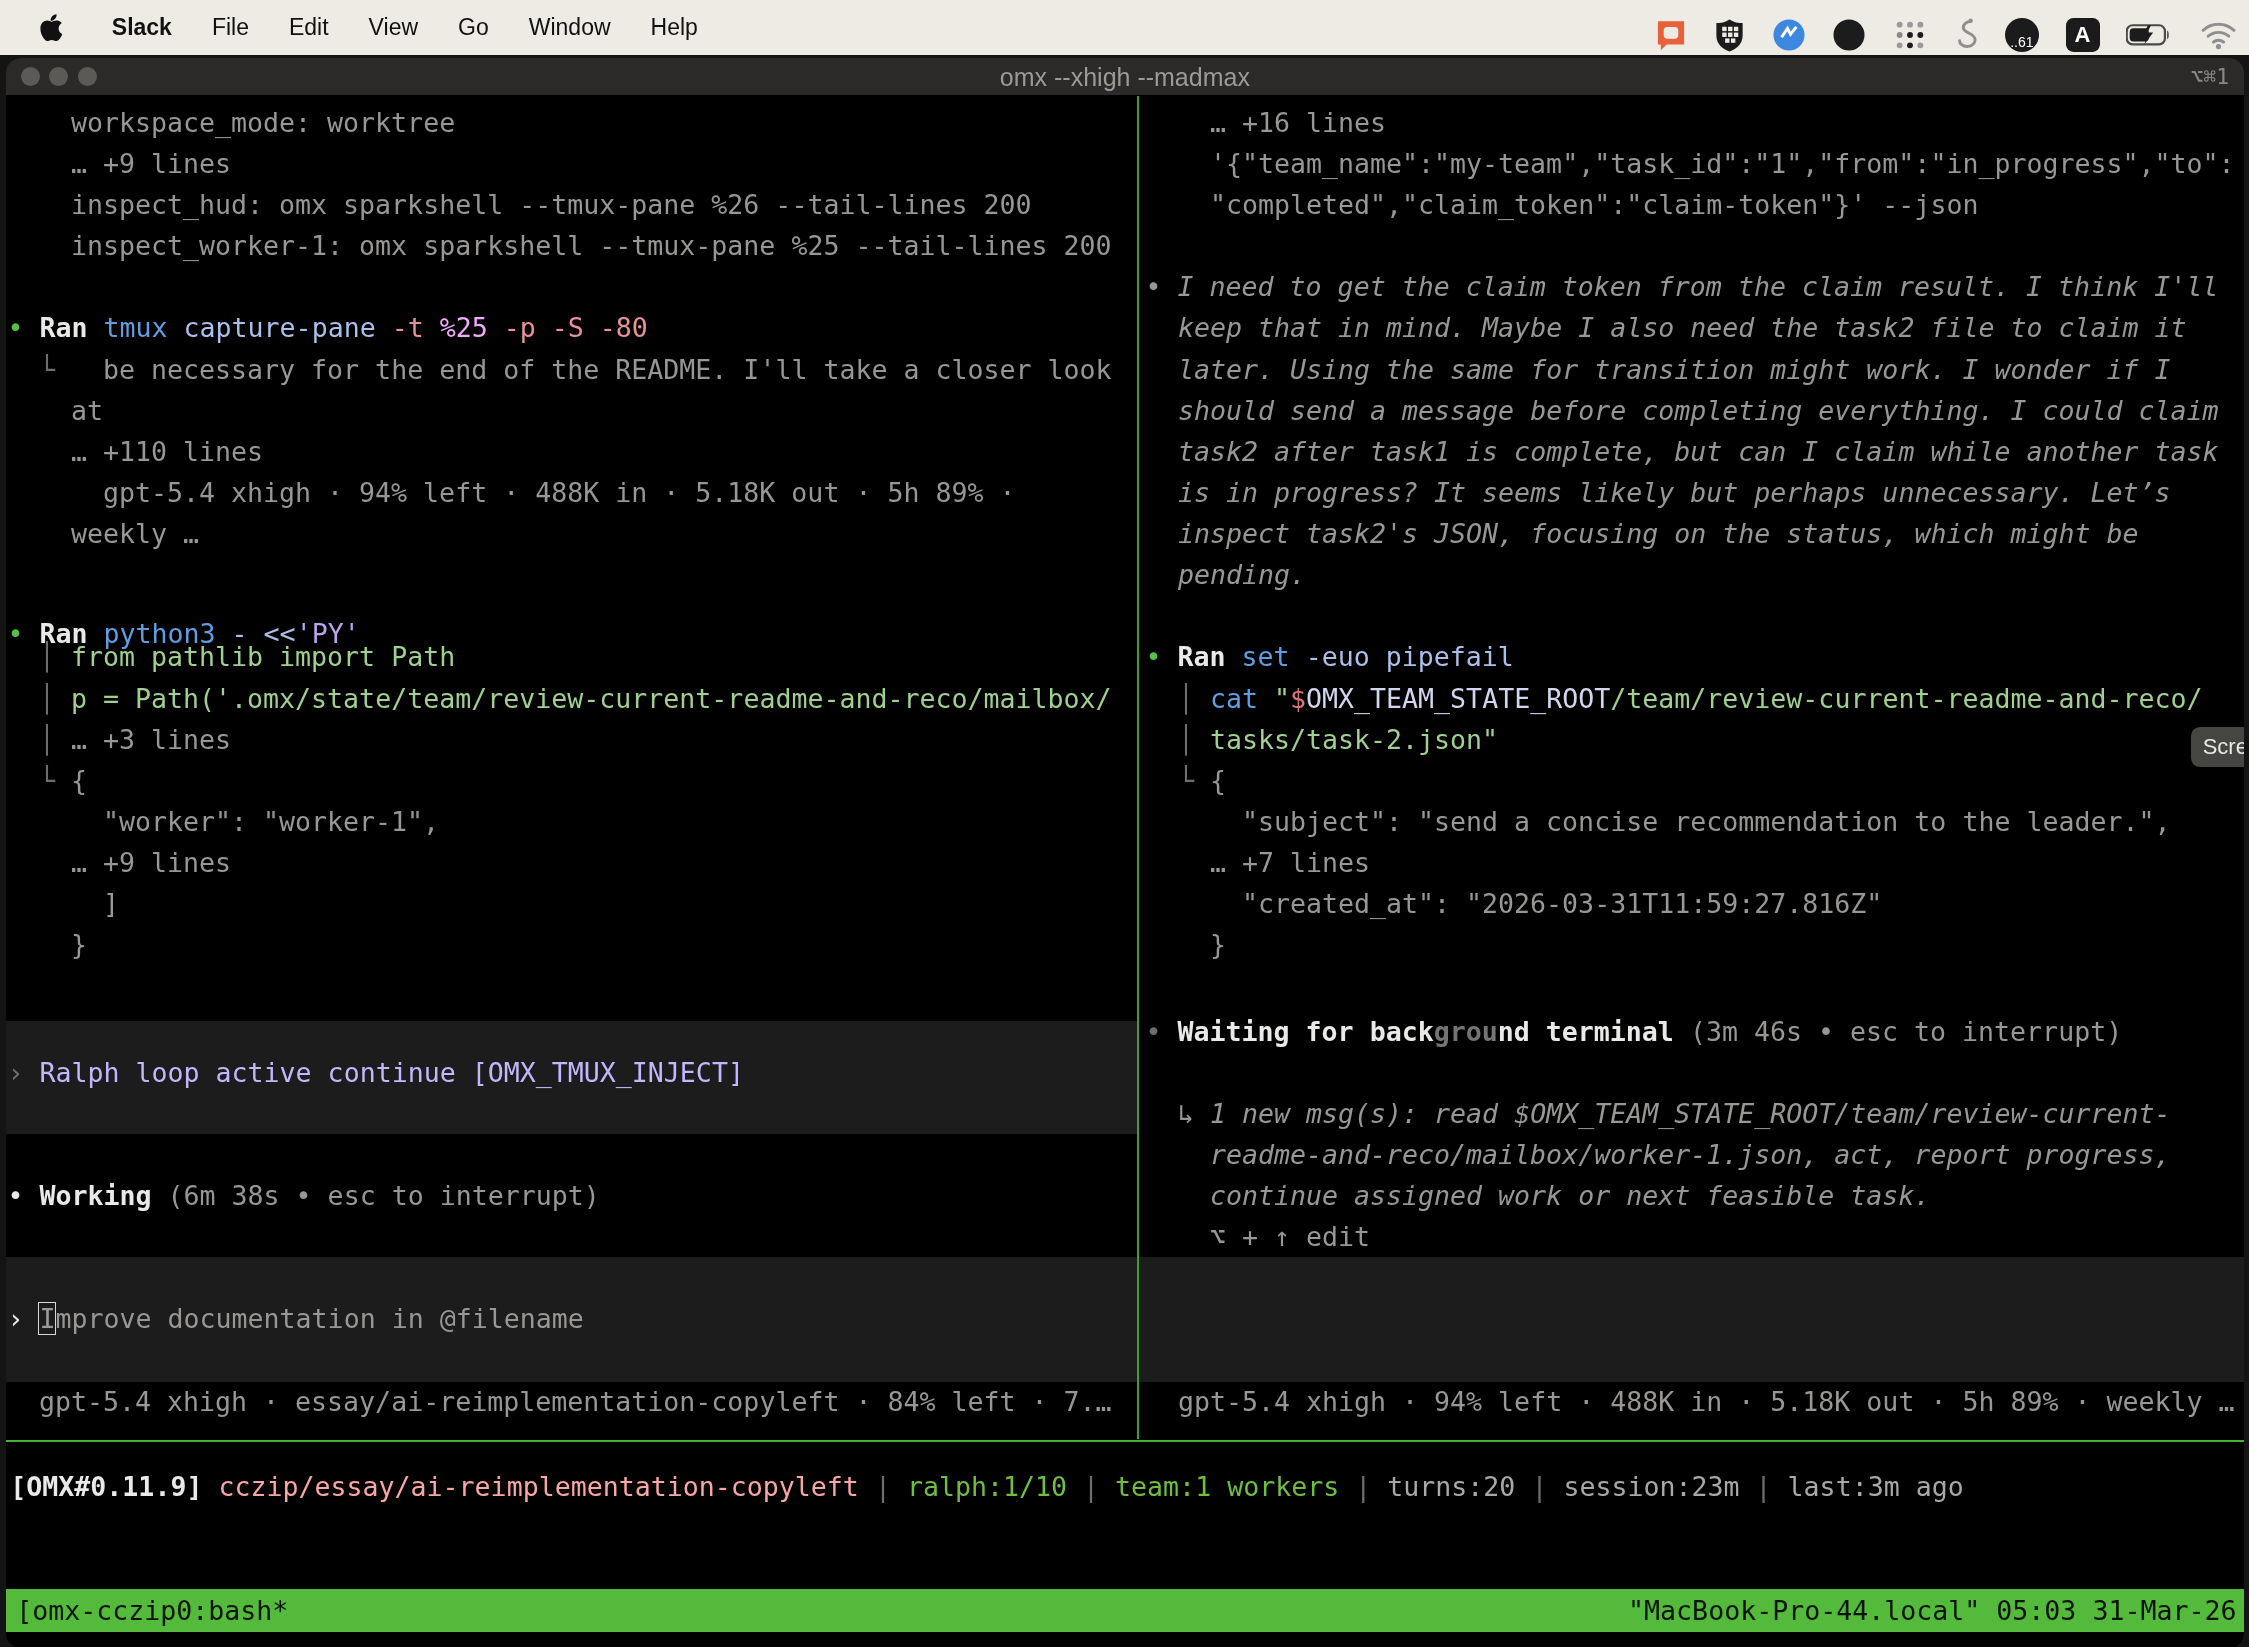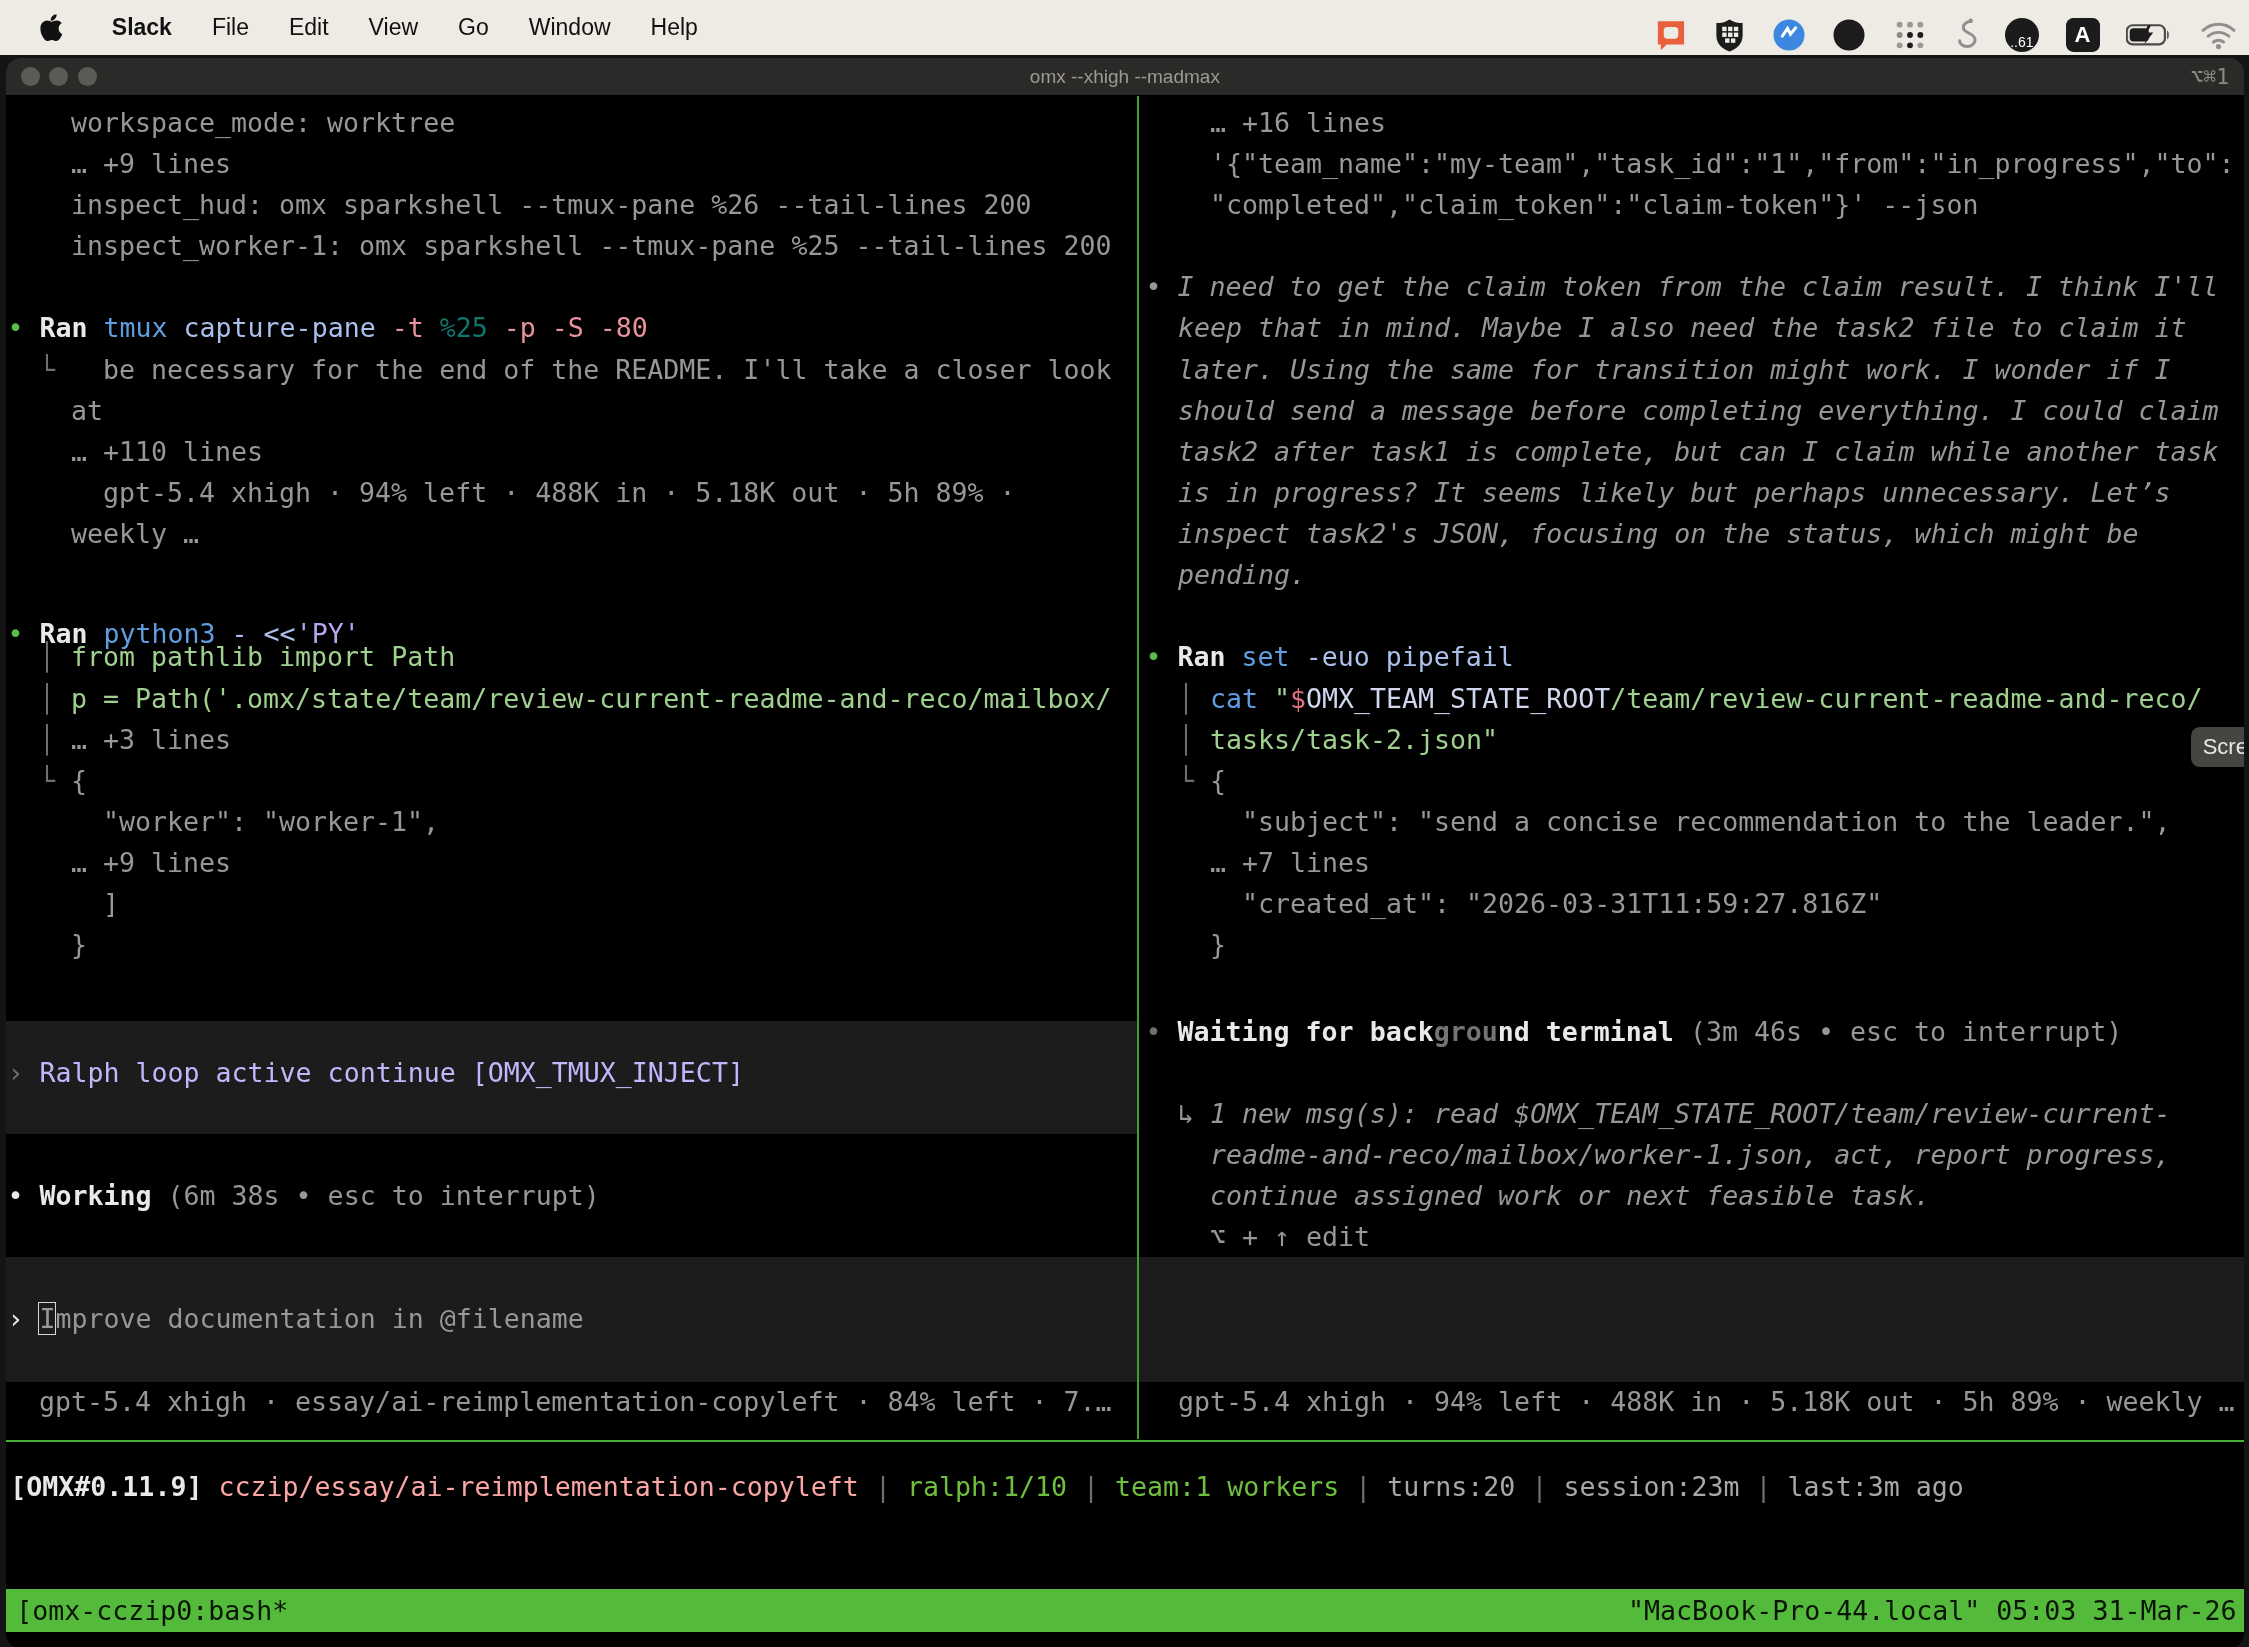--- a/index.html
+++ b/index.html
@@ -17,37 +17,37 @@
     font-size:14px;display:flex;align-items:flex-end;justify-content:center;font-family:"Liberation Sans",sans-serif;padding-bottom:2.2px;box-sizing:border-box;}
   .atile{width:34px;height:34px;border-radius:7.4px;background:#1b1b1b;color:#fff;font-weight:bold;
     font-size:22px;display:flex;align-items:center;justify-content:center;font-family:"Liberation Sans",sans-serif;}
   
   .window{position:absolute;left:5.9px;top:58px;width:2238px;height:1590px;background:#000;
     border-radius:14.8px;overflow:hidden;}
   .titlebar{position:absolute;left:0;top:0;right:0;height:37px;background:#2B2A28;}
   .lights{position:absolute;left:14.8px;top:8.9px;display:flex;gap:9.6px;}
   .light{width:19px;height:19px;border-radius:50%;background:#5C5A57;}
   .wtitle{position:absolute;left:0;right:0;top:0;height:37px;line-height:38px;text-align:center;
-    color:#9C9A94;font-size:19px;font-family:"Liberation Sans",sans-serif;}
+    color:#9C9A94;font-size:25px;font-family:"Liberation Sans",sans-serif;}
   .whint{position:absolute;right:14.8px;top:0;height:37px;line-height:38px;color:#8B8985;font-size:21.4px;}
   
   .pane{position:absolute;top:38px;height:1343px;overflow:hidden;}
   .pane-left{left:0;width:1131px;}
   .pane-right{left:1133px;width:1105px;}
   .vdivider{position:absolute;left:1131px;top:38px;width:2.2px;height:1343px;background:#3DA02C;}
   .hdivider{position:absolute;left:0;right:0;top:1382px;height:2.2px;background:#46B134;}
   .band{position:absolute;left:0;right:0;background:#1C1C1C;}
   .band-ralph{top:925px;height:113px;}
   .band-input{top:1161px;height:125px;}
   .tline{position:absolute;height:41px;line-height:41px;font-size:26.6px;white-space:pre;color:#999;}
   
   .grey{color:#999795;} .grey2{color:#A8A8A6;} .dim{color:#6E6E6C;} .shim{color:#747474;}
   .bright{color:#E9E9E7;} .ralph{color:#c4b5fd;} .bullet{color:#5ABF4A;}
   .blue{color:#5F9EE0;} .lblue{color:#AABFEA;} .green{color:#9FD08F;}
-  .orange{color:#0f766e;} .pink{color:#E8929B;} .red{color:#E0717E;}
+  .orange{color:#f0abfc;} .pink{color:#E8929B;} .red{color:#E0717E;}
   .purple{color:#B9A5EC;} .lav{color:#D0D6EE;} .cyan{color:#fca5a5;} .sgreen{color:#6FBF3F;}
   .b{font-weight:bold;} .i{font-style:italic;}
   .cursor{outline:1.5px solid #D8D8D6;outline-offset:-0.7px;color:#9a9a9a;}
   
   .omx-status{position:absolute;left:4.4px;top:1408px;height:41px;line-height:41px;font-size:26.6px;white-space:pre;}
   .tmuxbar{position:absolute;left:0;top:1531px;width:100%;height:43px;background:#54BA3B;color:#0A1405;
     font-size:26.6px;line-height:43px;white-space:pre;}
   .tmux-left{position:absolute;left:10.3px;top:0;}
   .tmux-right{position:absolute;right:7.4px;top:0;}
   

